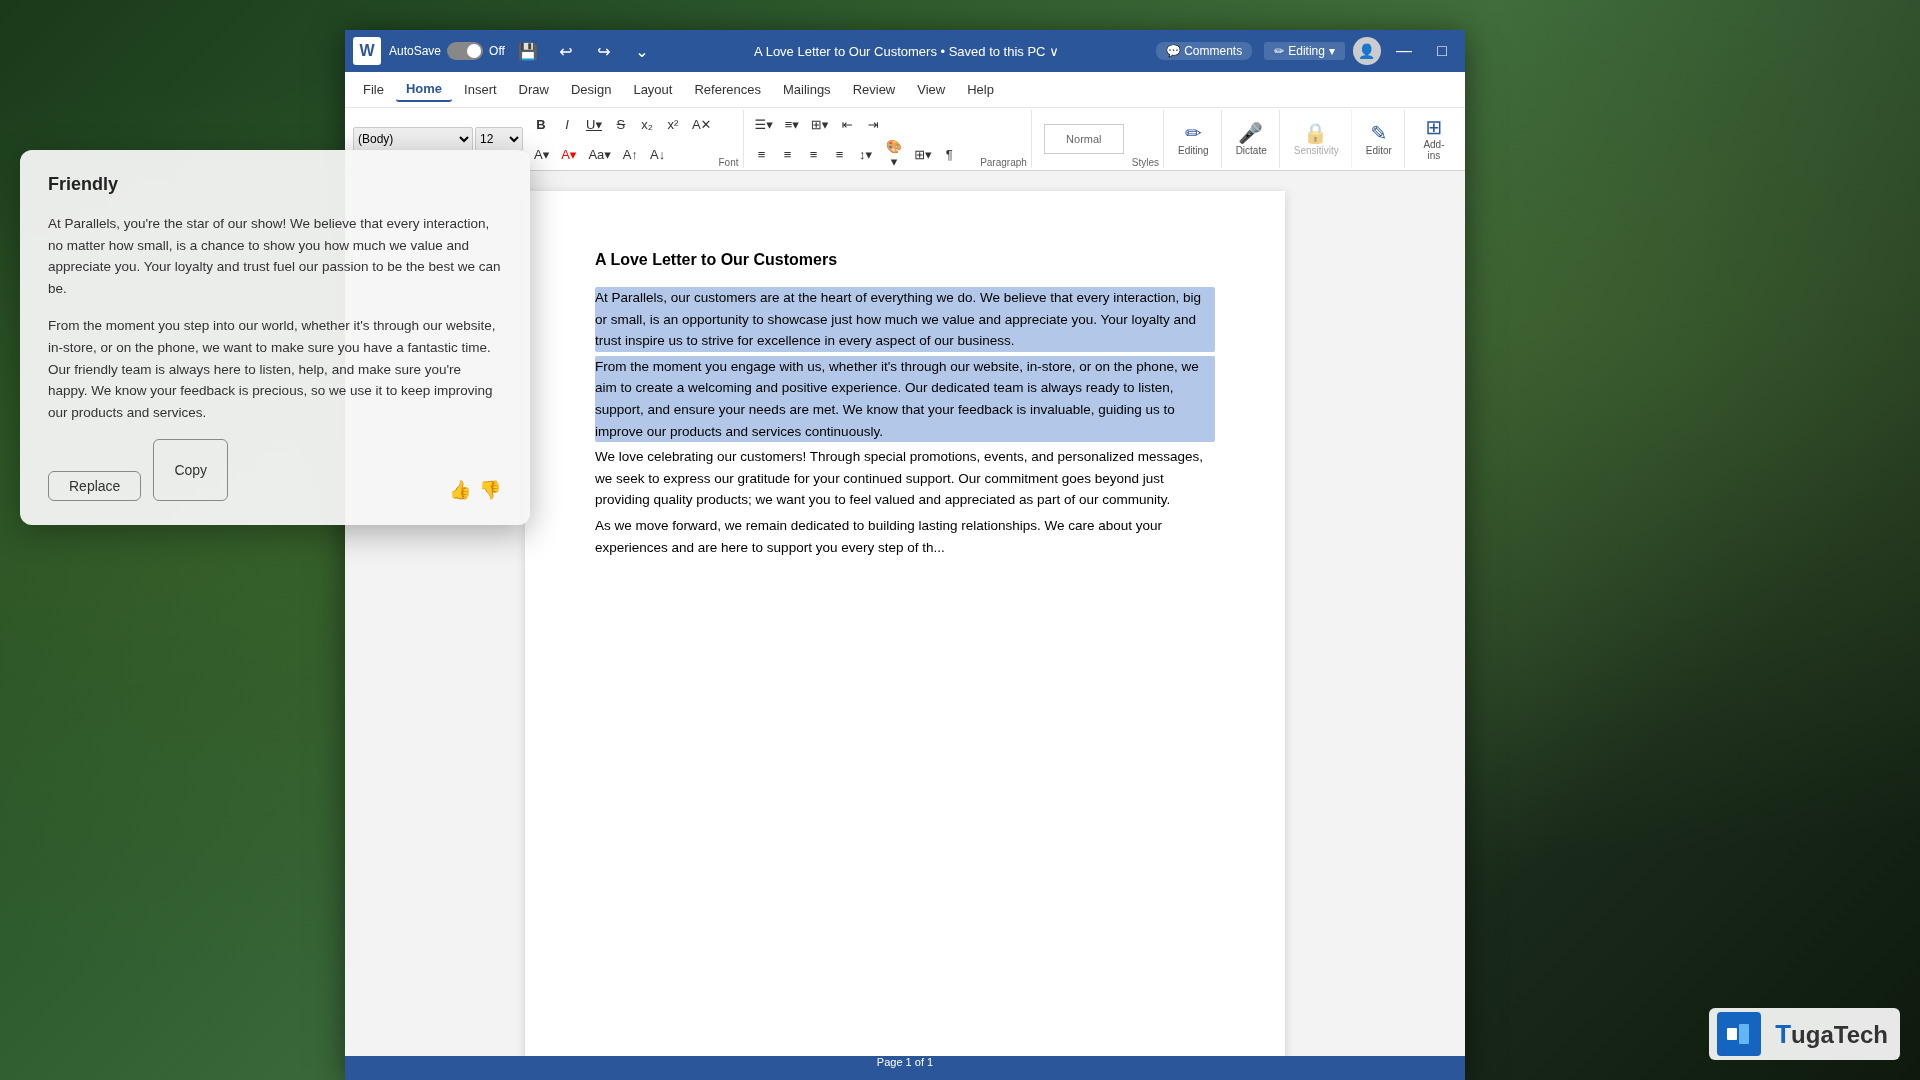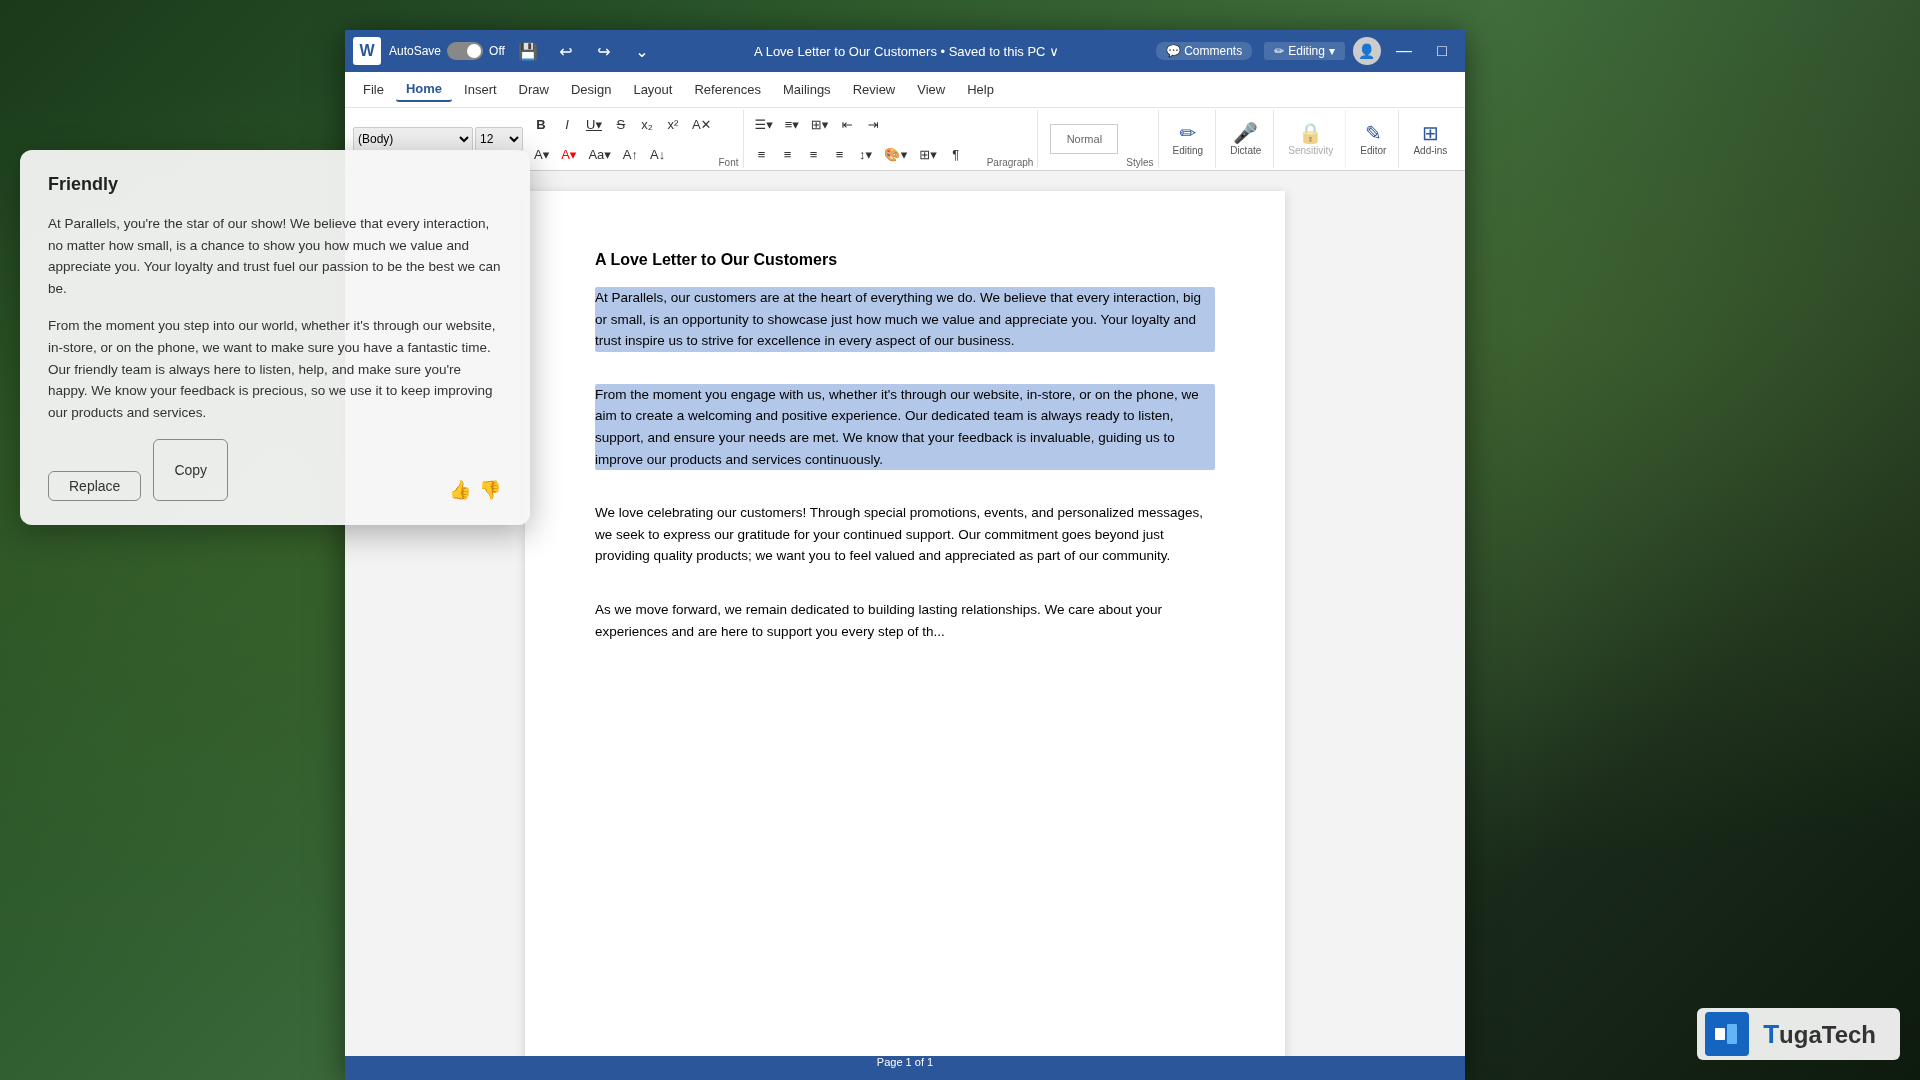--- a/index.html
+++ b/index.html
@@ -229,21 +229,21 @@
     }
     .doc-title {
       font-size: 16px;
       font-weight: bold;
       margin-bottom: 18px;
       color: #000;
     }
     .doc-para {
       font-size: 13.5px;
       line-height: 1.6;
-      margin-bottom: 32px;
+      margin-bottom: 4px;
       color: #000;
     }
     .doc-para.selected {
       background: #b3c8e8;
       border-radius: 2px;
     }
 
     
     .status-bar {
       height: 24px;
@@ -339,21 +339,21 @@
       align-items: center;
       justify-content: center;
     }
     .tuga-t {
       color: #1565c0;
       font-size: 26px;
       font-weight: bold;
     }
     .tuga-brand {
       background: rgba(255,255,255,0.9);
-      padding: 4px 24px 4px 8px;
+      padding: 4px 12px 4px 8px;
       border-radius: 6px;
       display: flex;
       align-items: center;
       gap: 14px;
     }
 
     .toolbar-label {
       font-size: 10px;
       color: #555;
       text-align: center;
@@ -389,21 +389,21 @@
       font-size: 20px;
     }
 
     .styles-btn-area {
       display: flex;
       flex-direction: column;
       align-items: center;
       padding: 2px 6px;
     }
     .styles-preview {
-      width: 68px;
+      width: 80px;
       height: 30px;
       border: 1px solid #ccc;
       display: flex;
       align-items: center;
       justify-content: center;
       font-size: 11px;
       color: #666;
     }
 
     .sensitivity-area {

